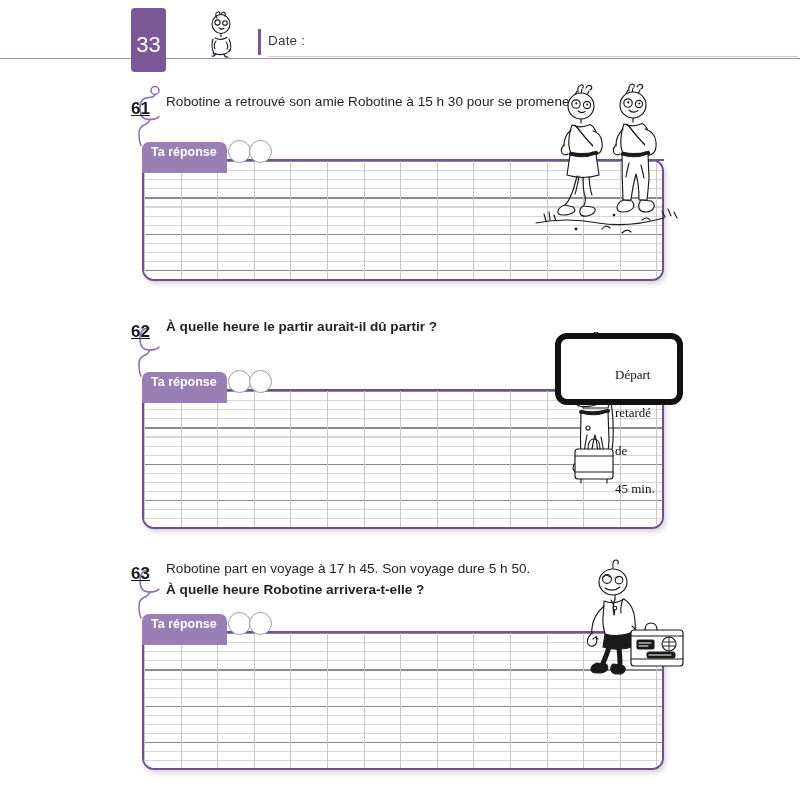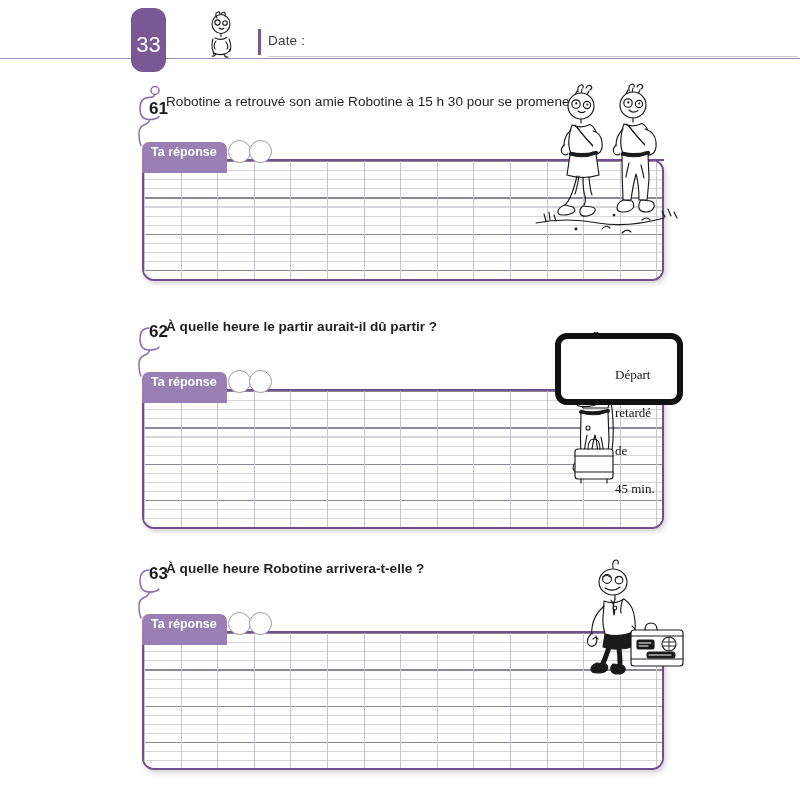--- a/index.html
+++ b/index.html
@@ -20,21 +20,21 @@
     position: absolute;
     left: 0; top: 58px;
     width: 800px; height: 1px;
     background: #9b86b8;
   }
   #page-number-tab {
     position: absolute;
     left: 131px; top: 8px;
     width: 35px; height: 64px;
     background: #7a5795;
-    border-radius: 12px;
+    border-radius: 4px;
     box-sizing: border-box;
   }
   #page-number-tab span {
     display: block;
     text-align: center;
     color: #ffffff;
     font-size: 22px;
     line-height: 1;
     padding-top: 26px;
     font-family: "Liberation Sans", sans-serif;
@@ -69,25 +69,26 @@
 
   .ex-badge {
     position: absolute;
     left: 0; top: 0;
     width: 46px; height: 72px;
   }
   .ex-badge .num {
     position: absolute;
     left: 0; top: 14px;
     width: 37px;
-    text-align: right;
+    text-align: left;
     font-size: 17px;
     font-weight: bold;
     color: #1a1a1a;
     font-family: "Liberation Sans", sans-serif;
+    text-decoration: underline;
   }
 
   .ex-text {
     position: absolute;
     left: 35px; top: 6px;
     width: 420px;
     font-size: 13.6px;
     line-height: 21px;
     color: #1f1f1f;
   }
@@ -407,20 +408,21 @@
       <svg width="46" height="72" viewBox="0 0 46 72">
         <g fill="none" stroke="#8d6eae" stroke-width="1.5" stroke-linecap="round">
           <path d="M18 10 q-9 0 -9 11 q0 11 9 11 q8 0 10 -3"></path>
           <path d="M19 32 q-2 4 -5 5 q-6 2 -6 9 q0 8 2 12"></path>
         </g>
       </svg>
       <div class="num" style="top:4px;">63</div>
     </div>
 
     <div class="ex-text" style="top:-2px;">
+      <div><span>Robotine part en voyage à 17 h 45. Son voyage dure 5 h 50.</span></div>
       <div><span class="q">À quelle heure Robotine arrivera-t-elle ?</span></div>
     </div>
 
     <div class="ta-reponse" style="top:54px;">
       <div class="tab">Ta réponse</div>
       <div class="circ c1"></div>
       <div class="circ c2"></div>
       <div class="rule" style="width:394px;"></div>
     </div>
 

